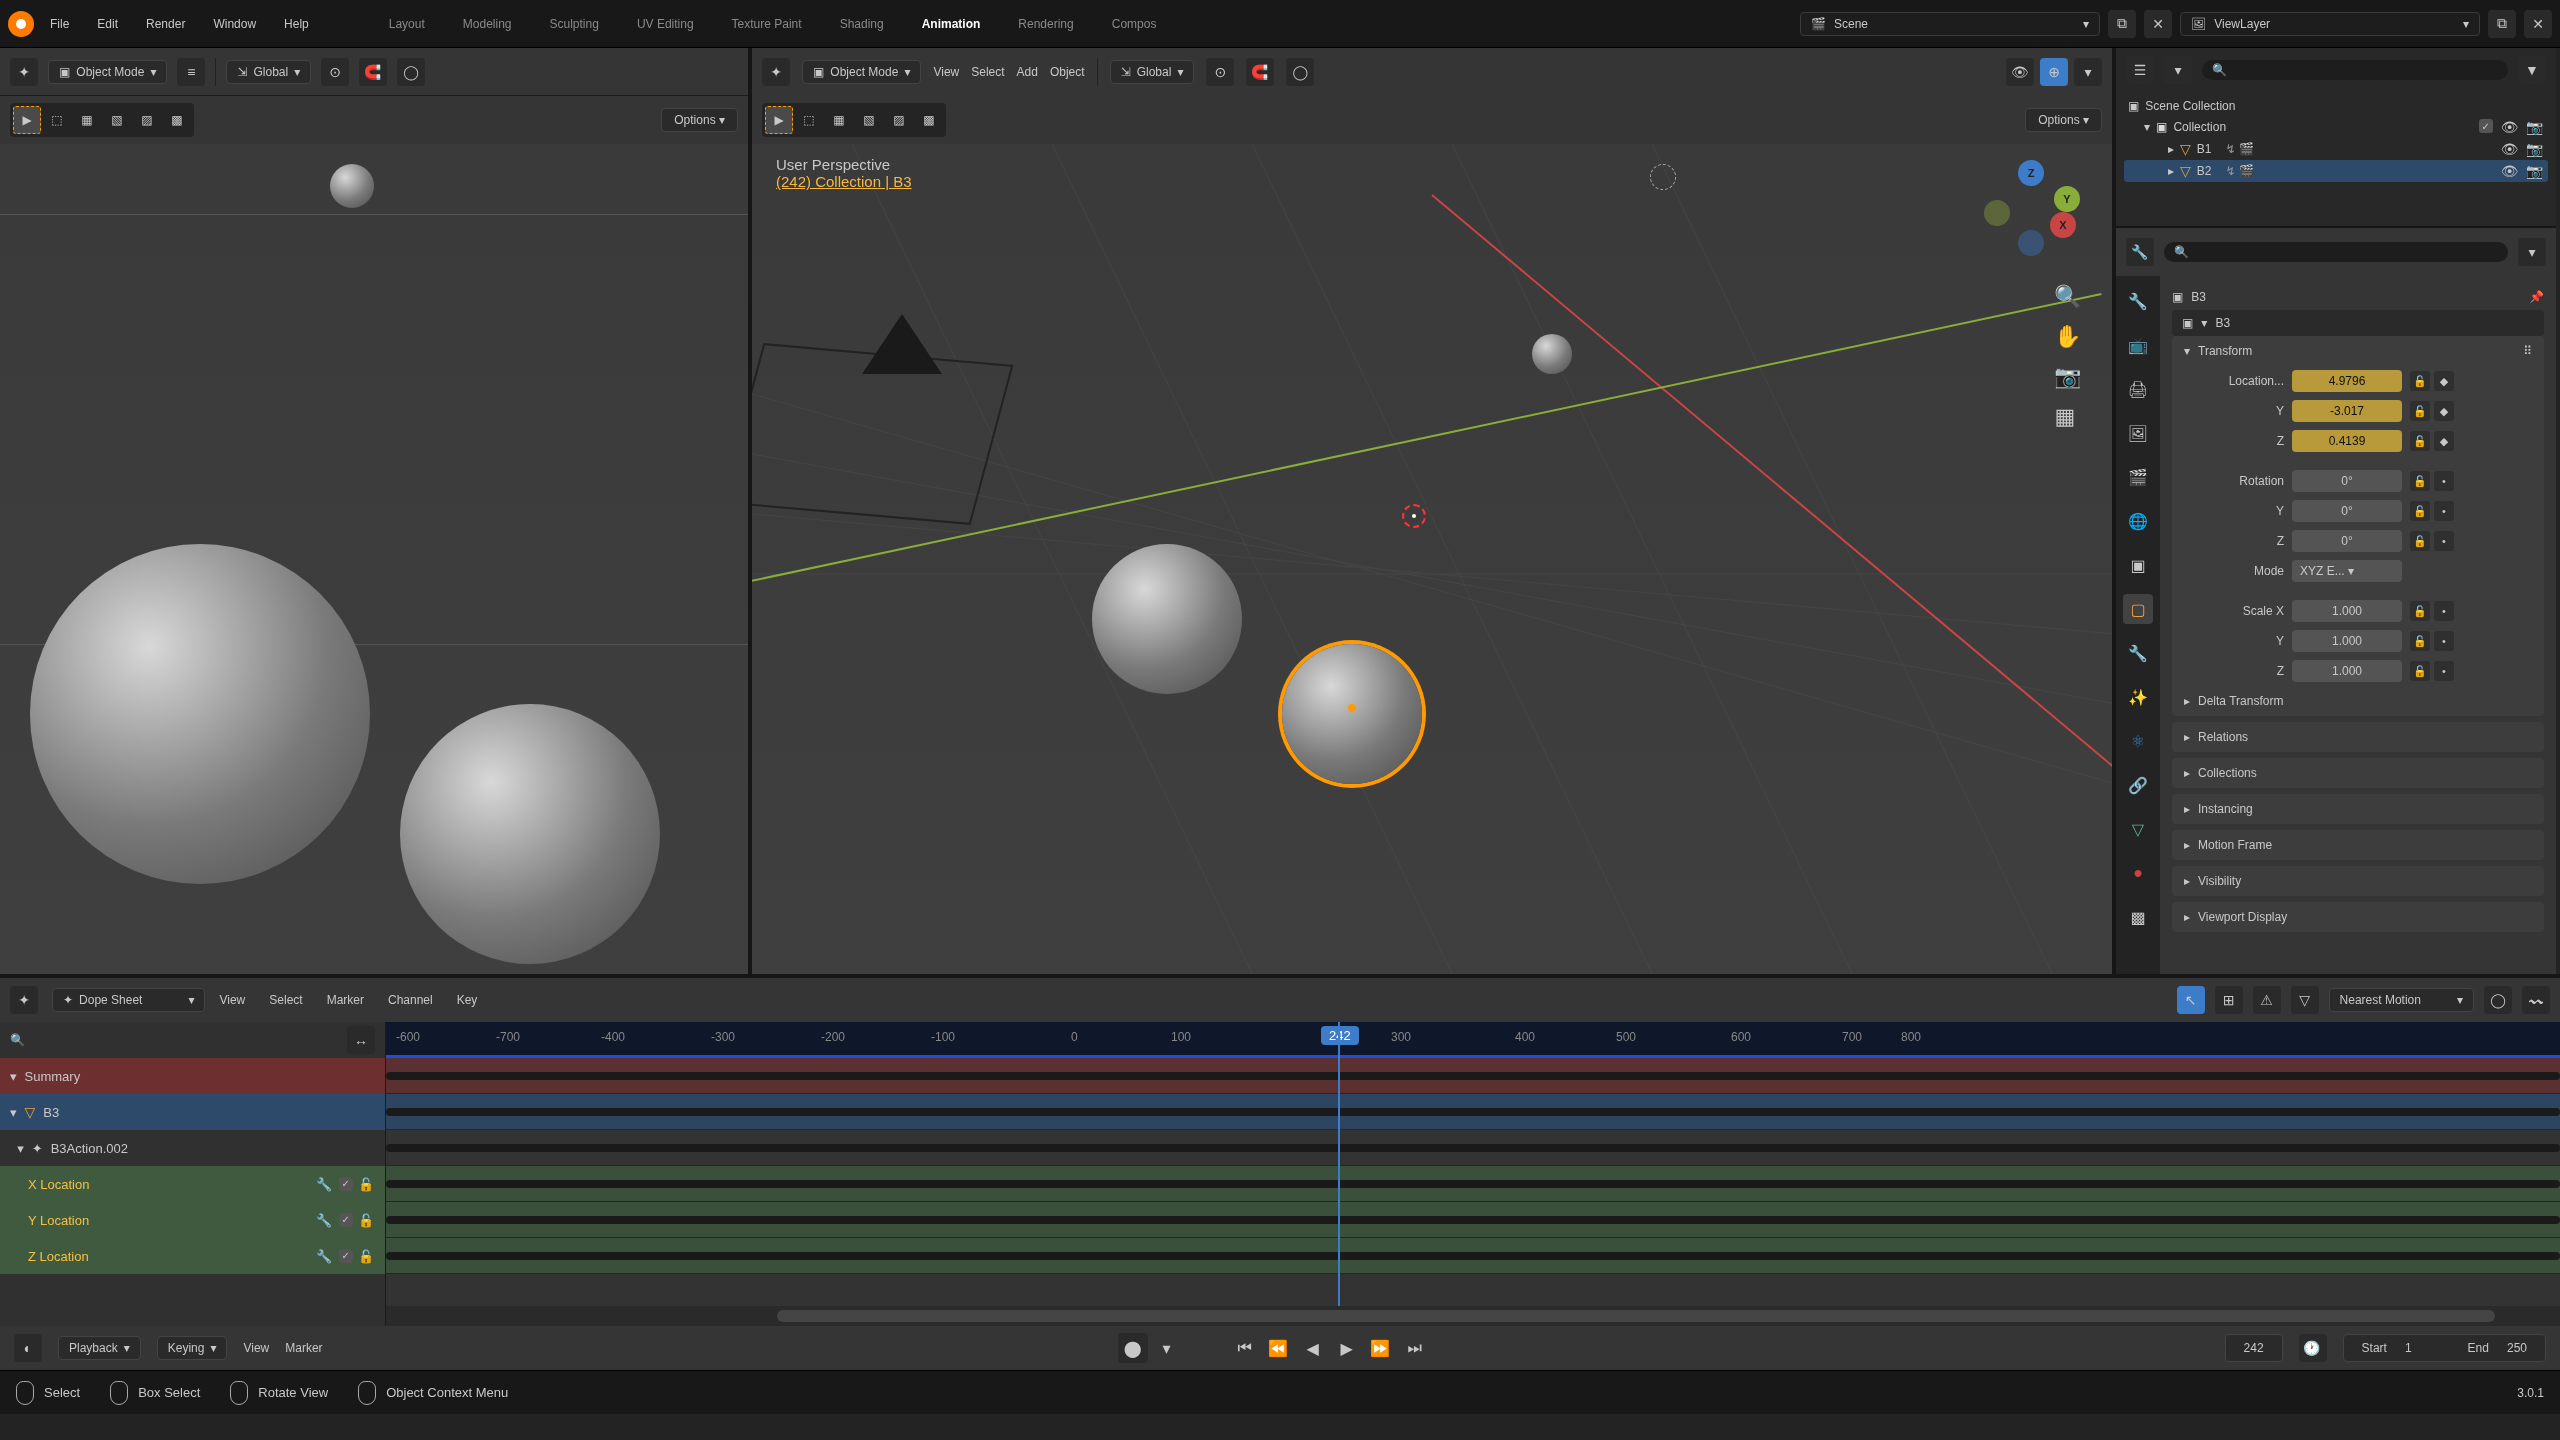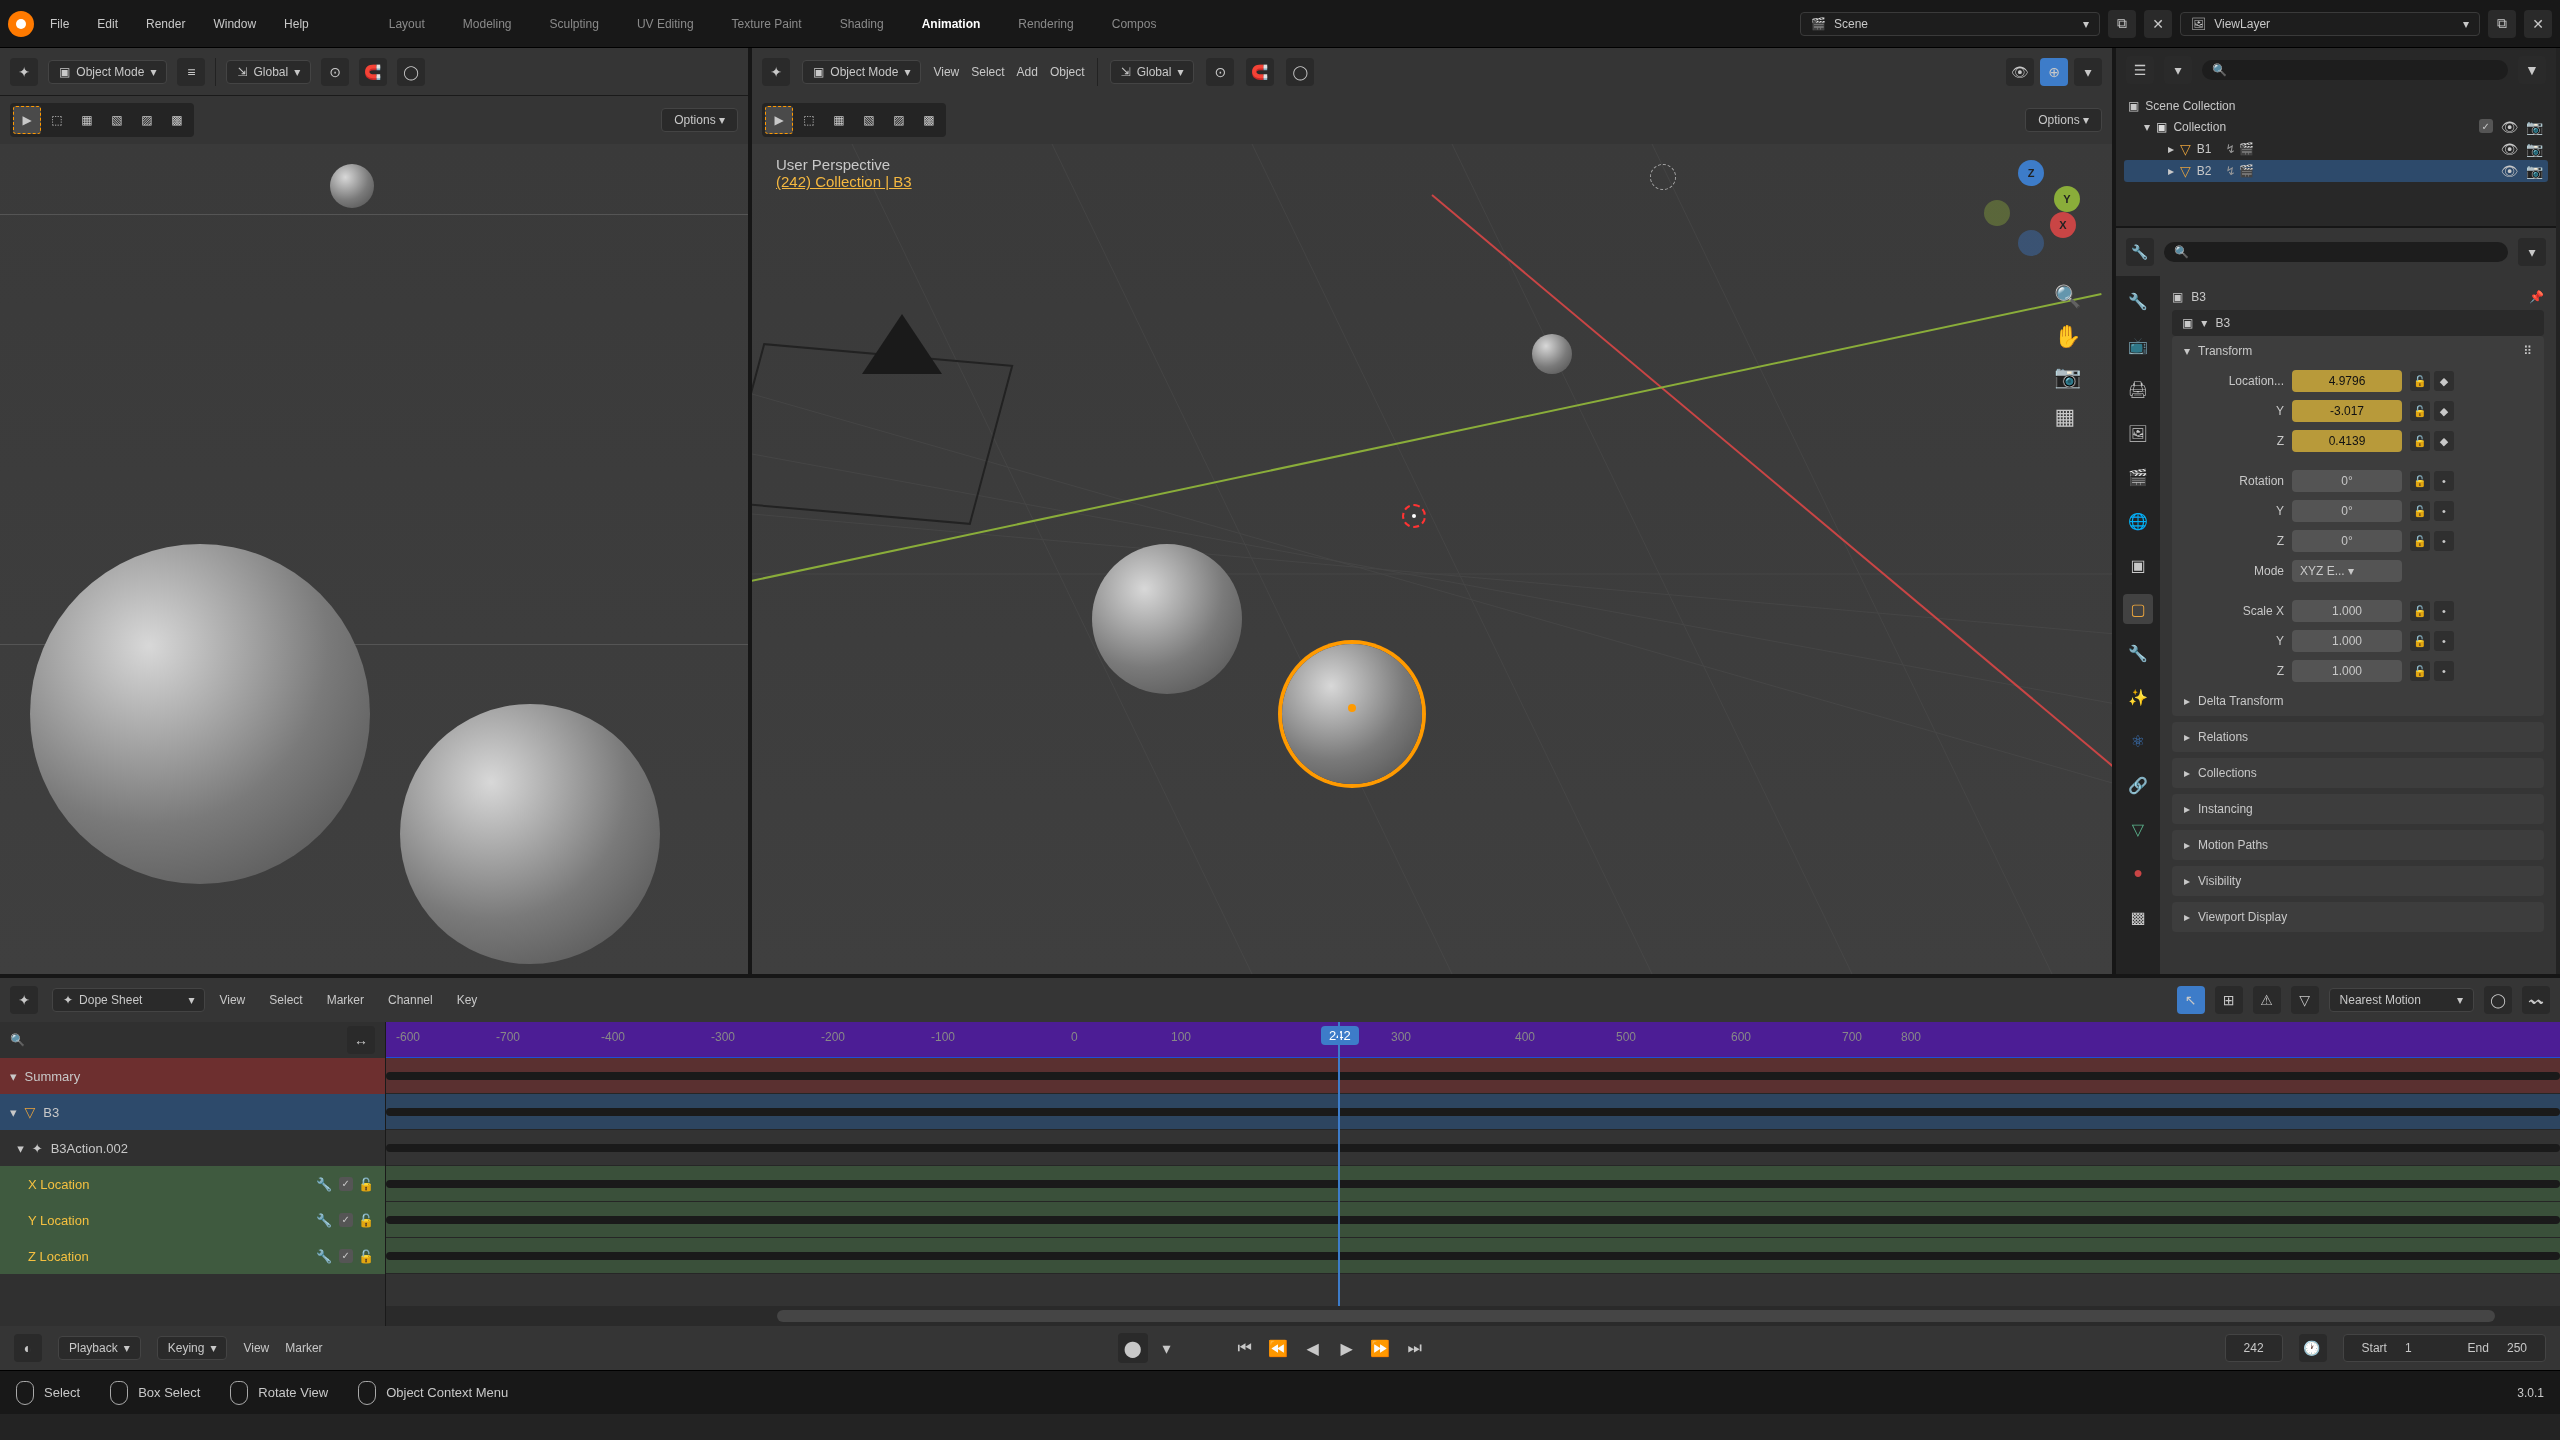--- a/index.html
+++ b/index.html
@@ -72,21 +72,21 @@
 .fbtns { display:flex; gap:4px;}
 .fbtn{ width:20px; height:20px; background:#2f2f2f; border-radius:3px; font-size:11px; display:flex; align-items:center; justify-content:center;}
 
 .dope-area { height: 396px; background:#282828; display:flex; flex-direction:column; border-top:4px solid #161616;}
 .dope-hdr { height:44px; background:#353535; display:flex; align-items:center; padding:0 10px; gap:14px;}
 .dope-hdr .menus{ display:flex; gap:24px;}
 .dope-hdr .right-tools{ margin-left:auto; display:flex; align-items:center; gap:10px;}
 .dope-body { flex:1; display:flex; position:relative;}
 .dope-left { width:386px; background:#303030; border-right:1px solid #1a1a1a;}
 .dope-search { height:36px; display:flex; align-items:center; padding:0 10px; gap:8px;}
-.dope-ruler { height:36px; background:#4c1d95; display:flex; align-items:center; position:relative; border-bottom:1px solid #1d4ed8;}
+.dope-ruler { height:36px; background:#0f172a; display:flex; align-items:center; position:relative; border-bottom:3px solid #1d4ed8;}
 .ruler-marks{ position:relative; width:100%; height:100%;}
 .rmark{ position:absolute; top:8px; font-size:12px; color:#888;}
 .playhead-badge{ position:absolute; top:4px; background:#3d7cc9; color:#fff; padding:2px 8px; border-radius:4px; font-size:13px;}
 .drow { height:36px; display:flex; align-items:center; padding:0 10px; gap:8px; font-size:13px;}
 .drow.summary{ background:#6d2f2f;}
 .drow.obj{ background:#2d4a6b;}
 .drow.action{ background:#303030;}
 .drow.channel{ background:#3f5a3f; padding-left:28px;}
 .drow-icons{ margin-left:auto; display:flex; gap:6px;}
 .dope-tracks{ flex:1; position:relative; background:#333;}
@@ -439,21 +439,21 @@
         <div class="panel-sec">
             <div class="panel-hdr">▸ <span>Relations</span></div>
           </div>
         <div class="panel-sec">
             <div class="panel-hdr">▸ <span>Collections</span></div>
           </div>
         <div class="panel-sec">
             <div class="panel-hdr">▸ <span>Instancing</span></div>
           </div>
         <div class="panel-sec">
-            <div class="panel-hdr">▸ <span>Motion Paths</span></div>
+            <div class="panel-hdr">▸ <span>Motion Frame</span></div>
           </div>
         <div class="panel-sec">
             <div class="panel-hdr">▸ <span>Visibility</span></div>
           </div>
         <div class="panel-sec">
             <div class="panel-hdr">▸ <span>Viewport Display</span></div>
           </div>
       </div>
     </div>
   </div>

